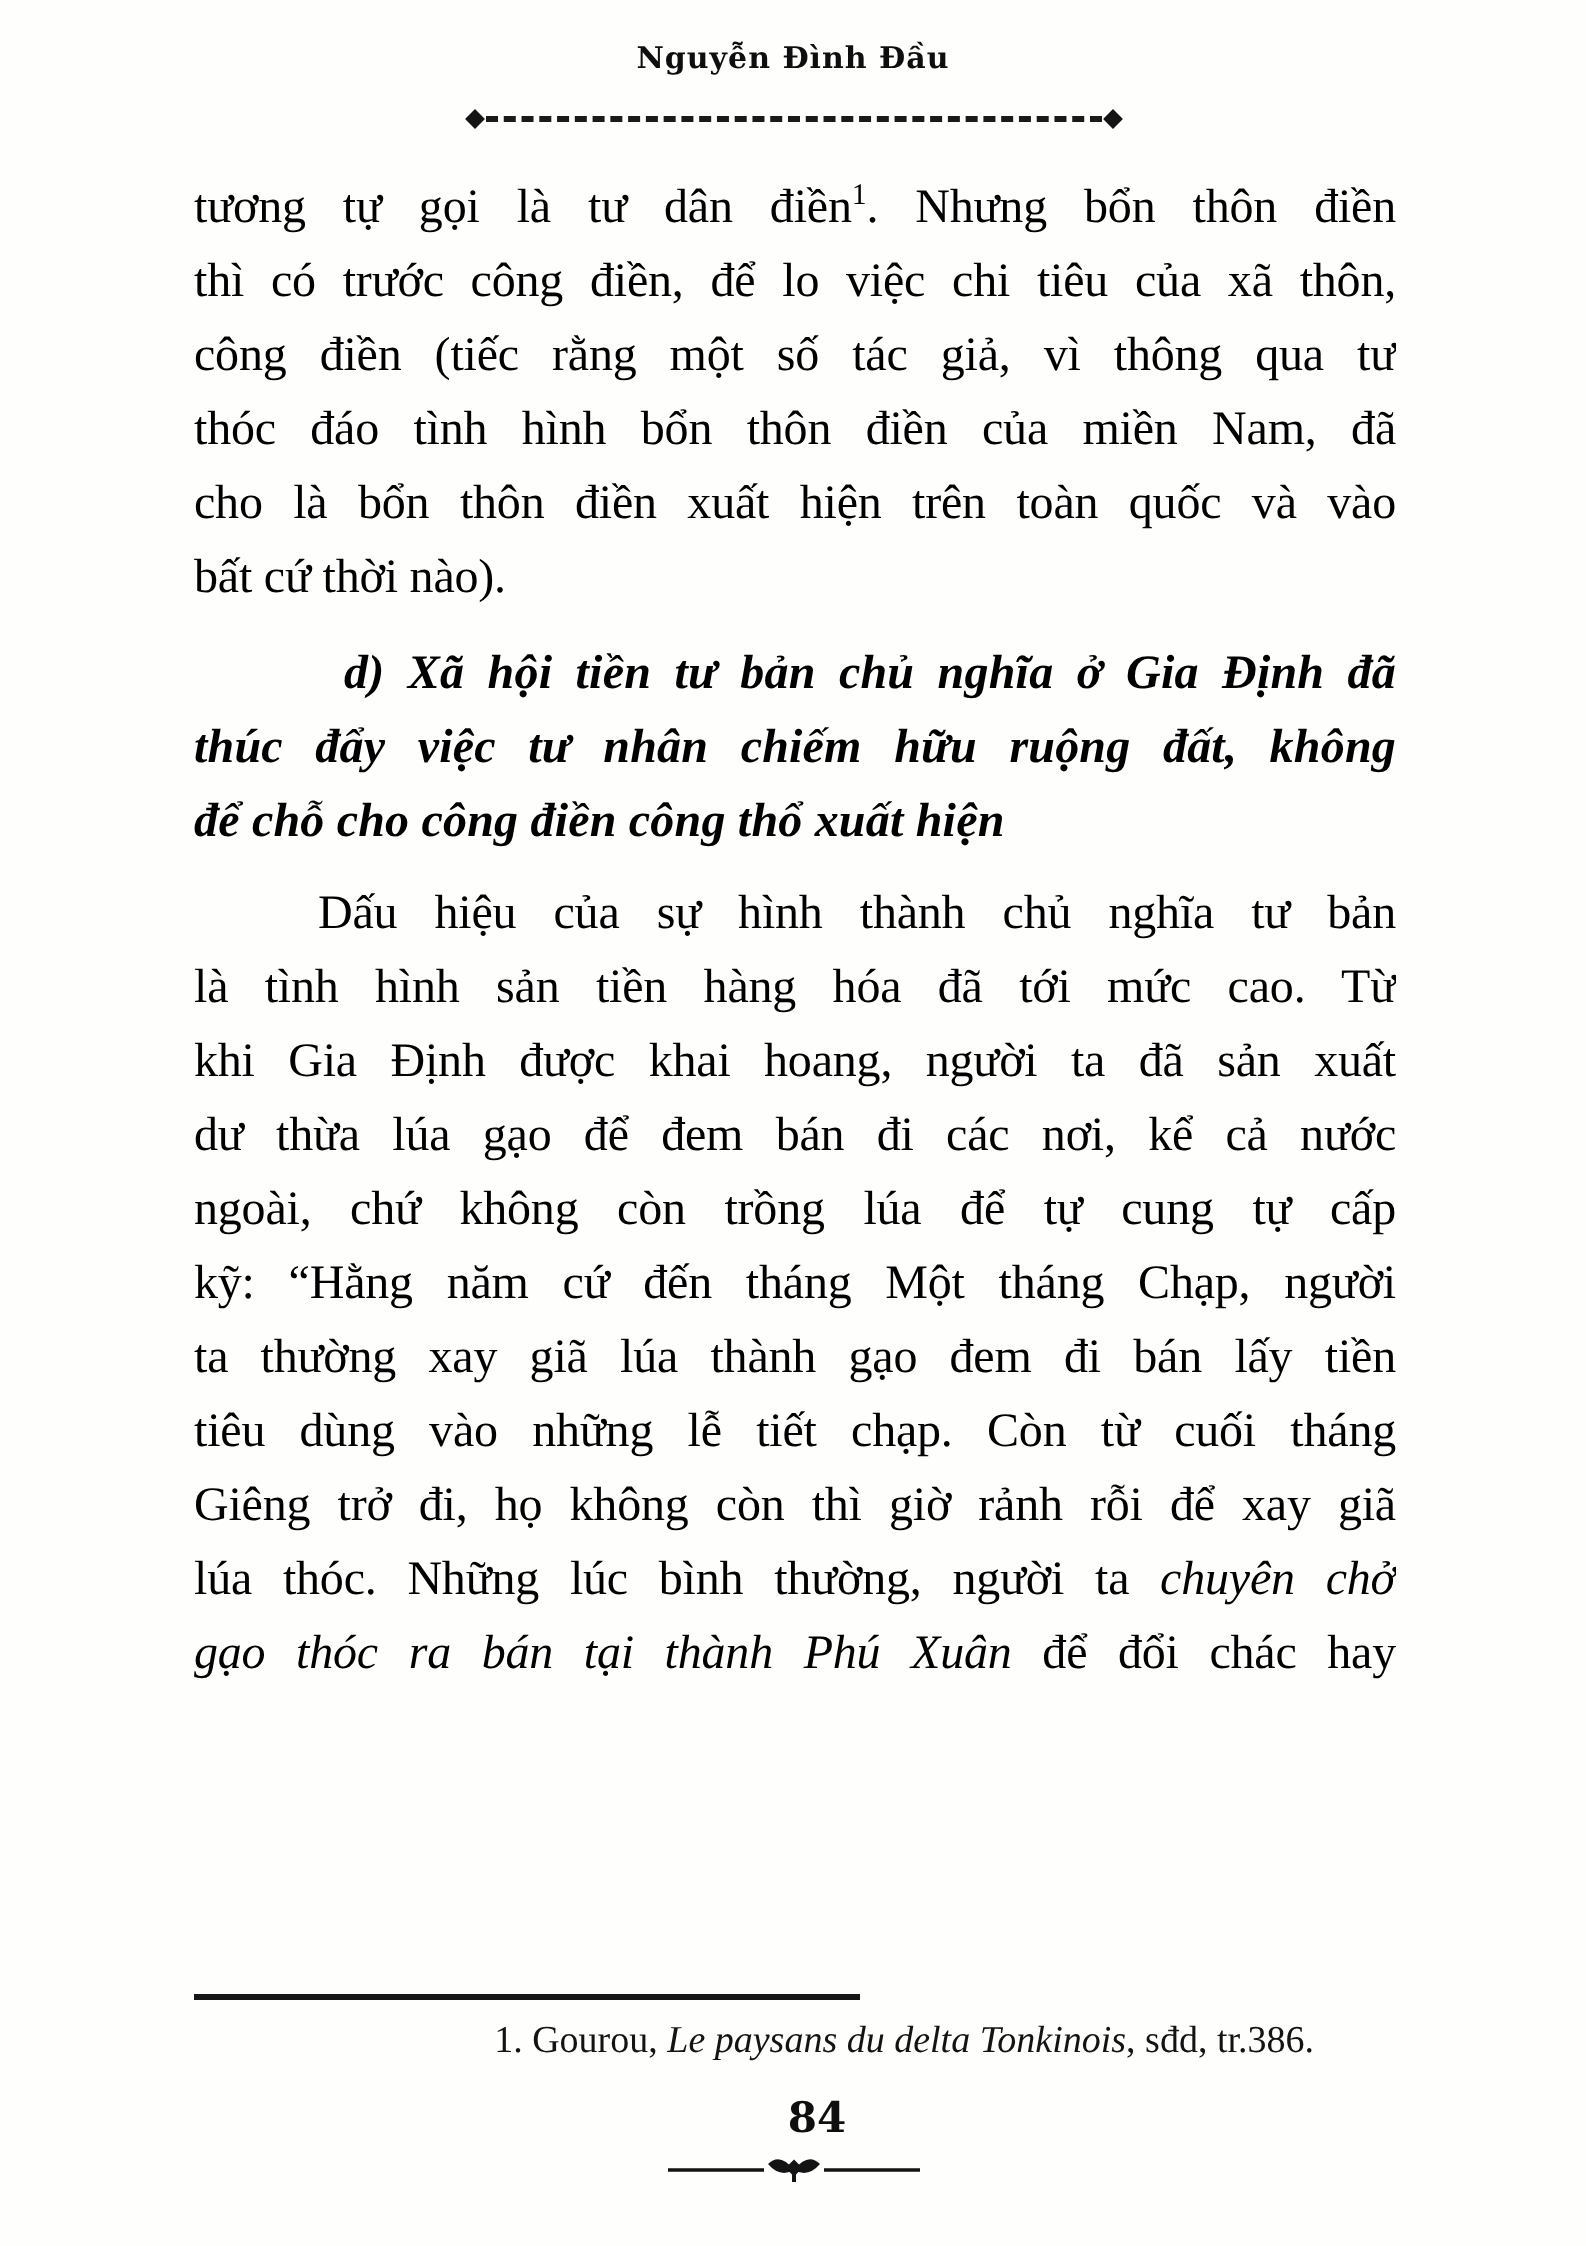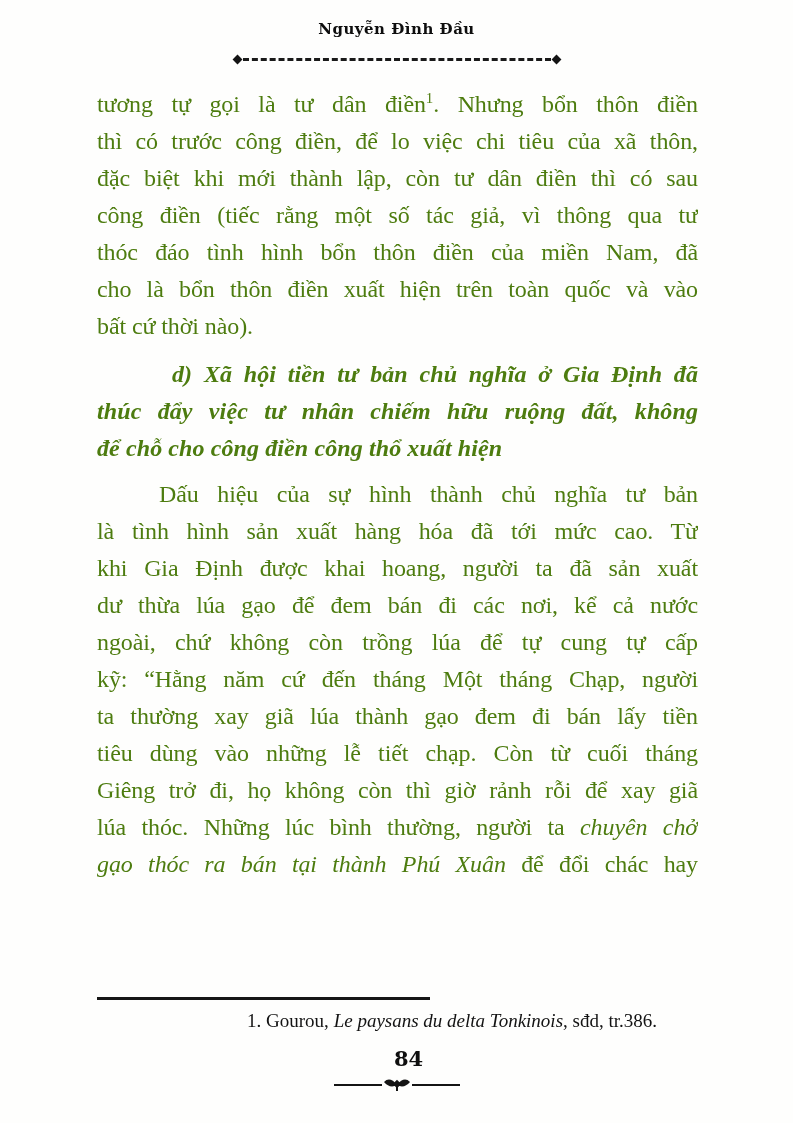--- a/index.html
+++ b/index.html
@@ -42,21 +42,21 @@
     border-top:3px dashed #1a1a1a;
     margin:0 2px;
     height:0;
   }
 
   
   .text-col{
     position:absolute;left:97px;top:86px;width:601px;
     font-size:24px;
     line-height:37px;
-    color:#4d7c0f;
+    color:#000000;
   }
   .line{
     text-align:justify;
     text-align-last:justify;
     height:37px;
     overflow:hidden;
     letter-spacing:-.1px;
     white-space:normal;
   }
   .line.no-just{text-align-last:left;}
@@ -112,34 +112,33 @@
   <div class="header-rule">
     <span class="diamond"></span>
     <span class="dashes"></span>
     <span class="diamond"></span>
   </div>
 
   <div class="text-col">
       <div class="block paragraph">
         <div class="line"><span>tương tự gọi là tư dân điền</span><sup class="fn-ref">1</sup><span>. Nhưng bổn thôn điền</span></div>
         <div class="line"><span>thì có trước công điền, để lo việc chi tiêu của xã thôn,</span></div>
-        <div class="line"><span>đặc biệt khi mới thành lập, còn tư dân điền thì có sau</span></div>
         <div class="line"><span>công điền (tiếc rằng một số tác giả, vì thông qua tư</span></div>
         <div class="line"><span>thóc đáo tình hình bổn thôn điền của miền Nam, đã</span></div>
         <div class="line"><span>cho là bổn thôn điền xuất hiện trên toàn quốc và vào</span></div>
         <div class="line no-just"><span>bất cứ thời nào).</span></div>
       </div>
       <div class="block heading">
         <div class="line indent-heading"><span>d) Xã hội tiền tư bản chủ nghĩa ở Gia Định đã</span></div>
         <div class="line"><span>thúc đẩy việc tư nhân chiếm hữu ruộng đất, không</span></div>
         <div class="line no-just"><span>để chỗ cho công điền công thổ xuất hiện</span></div>
       </div>
       <div class="block paragraph">
         <div class="line indent-paragraph"><span>Dấu hiệu của sự hình thành chủ nghĩa tư bản</span></div>
-        <div class="line"><span>là tình hình sản xuất hàng hóa đã tới mức cao. Từ</span></div>
+        <div class="line"><span>là tình hình sản tiền hàng hóa đã tới mức cao. Từ</span></div>
         <div class="line"><span>khi Gia Định được khai hoang, người ta đã sản xuất</span></div>
         <div class="line"><span>dư thừa lúa gạo để đem bán đi các nơi, kể cả nước</span></div>
         <div class="line"><span>ngoài, chứ không còn trồng lúa để tự cung tự cấp</span></div>
         <div class="line"><span>kỹ: “Hằng năm cứ đến tháng Một tháng Chạp, người</span></div>
         <div class="line"><span>ta thường xay giã lúa thành gạo đem đi bán lấy tiền</span></div>
         <div class="line"><span>tiêu dùng vào những lễ tiết chạp. Còn từ cuối tháng</span></div>
         <div class="line"><span>Giêng trở đi, họ không còn thì giờ rảnh rỗi để xay giã</span></div>
         <div class="line"><span>lúa thóc. Những lúc bình thường, người ta </span><span class="it">chuyên chở</span></div>
         <div class="line"><span class="it">gạo thóc ra bán tại thành Phú Xuân</span><span> để đổi chác hay</span></div>
       </div>

